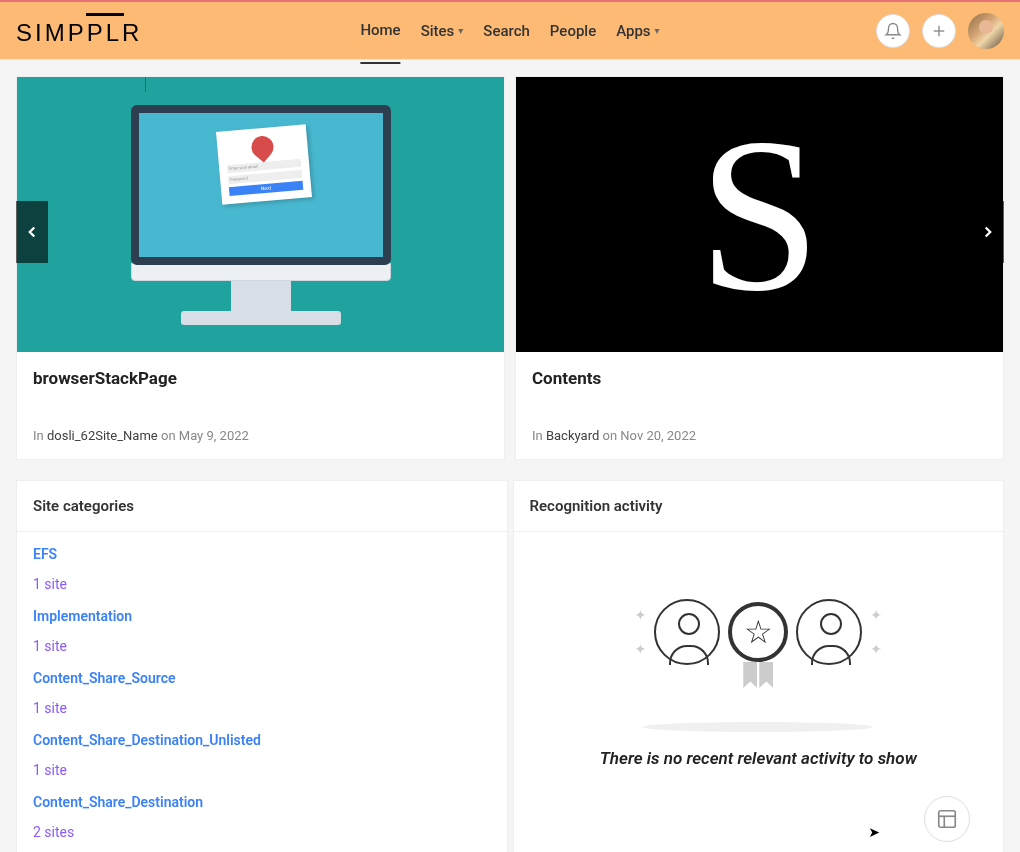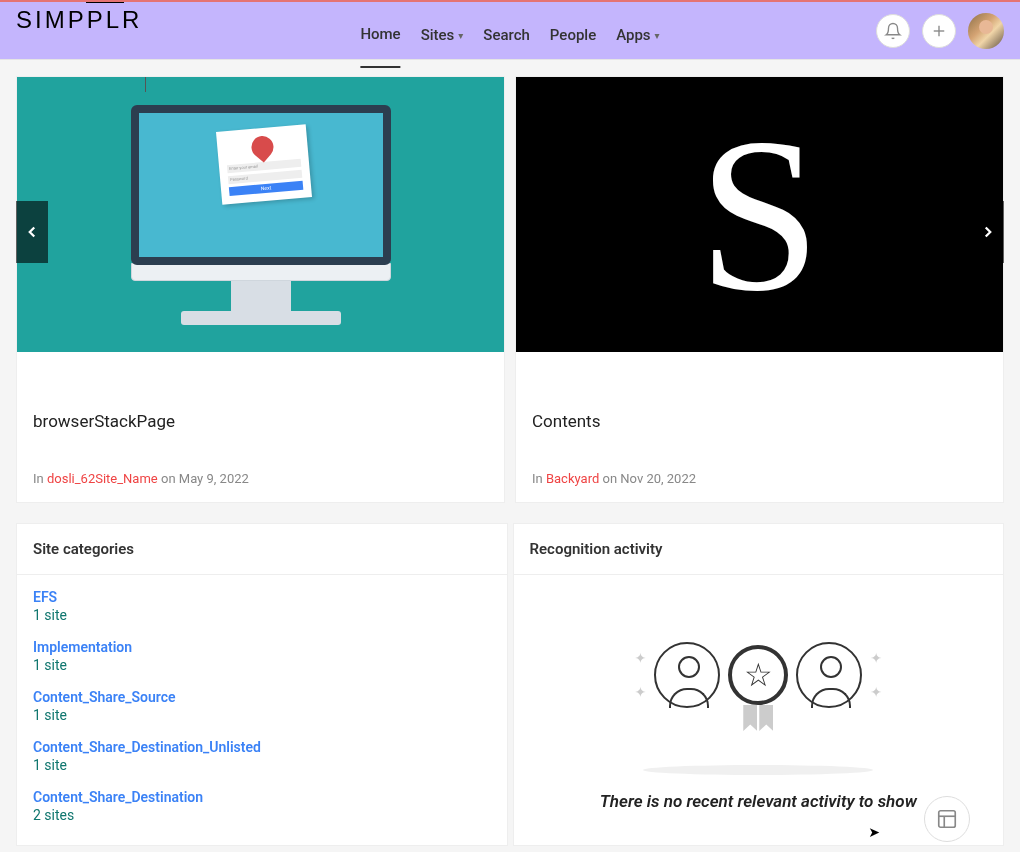--- a/index.html
+++ b/index.html
@@ -7,23 +7,24 @@
       font-family: -apple-system, BlinkMacSystemFont, "Segoe UI", Roboto, Helvetica, Arial, sans-serif;
       background: #f5f5f5;
       color: #333;
       width: 1020px;
       height: 852px;
       overflow: hidden;
       border-top: 2px solid #e57373;
     }
     header {
       height: 58px;
-      background: #c4b5fd;
+      background: #fdba74;
       border-bottom: 1px solid #e5e5e5;
       display: flex;
+      align-items: center;
       padding: 0 16px;
     }
     .logo {
       font-size: 24px;
       font-weight: 400;
       letter-spacing: 3px;
       color: #000;
       position: relative;
       font-family: Arial, sans-serif;
       padding-top: 4px;
@@ -231,31 +232,30 @@
       font-size: 220px;
       color: #fff;
       font-family: Georgia, serif;
       line-height: 0.8;
     }
     .card-body {
       padding: 16px;
     }
     .card-title {
       font-size: 17px;
-      font-weight: 400;
+      font-weight: 700;
       color: #222;
       margin-bottom: 40px;
-      margin-top: 43px;
     }
     .card-meta {
       font-size: 13px;
       color: #888;
     }
     .card-meta a {
-      color: #ef4444;
+      color: #404040;
       text-decoration: none;
     }
     .bottom {
       display: flex;
       gap: 5px;
     }
     .panel {
       background: #fff;
       border: 1px solid #eee;
       flex: 1;
@@ -274,23 +274,23 @@
       margin-bottom: 16px;
     }
     .cat-link {
       color: #3b82f6;
       font-weight: 600;
       font-size: 14px;
       cursor: pointer;
       display: block;
     }
     .cat-count {
-      color: #0f766e;
+      color: #8b5cf6;
       font-size: 14px;
-      margin-top: 2px;
+      margin-top: 14px;
     }
     .recognition-body {
       text-align: center;
       padding: 40px 24px 24px;
     }
     .award-illus {
       display: flex;
       align-items: center;
       justify-content: center;
       gap: 8px;

